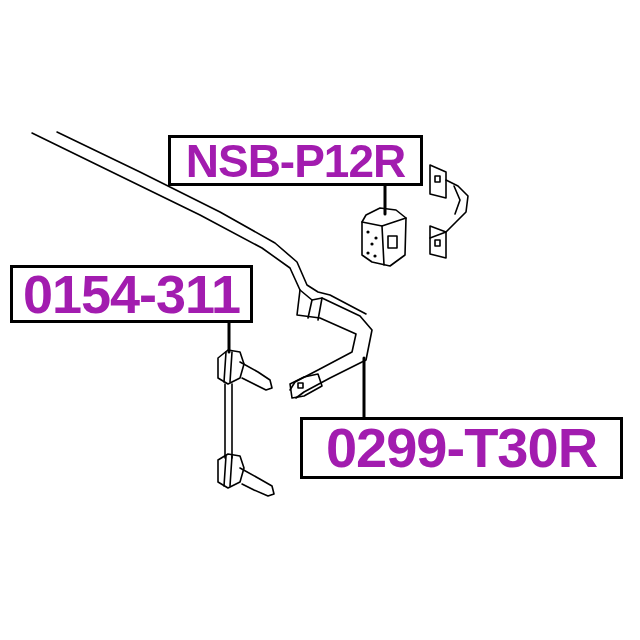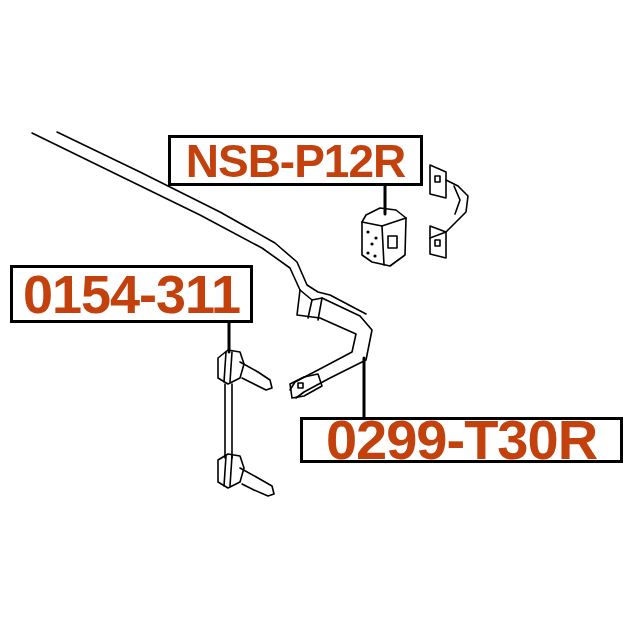--- a/index.html
+++ b/index.html
@@ -2,32 +2,32 @@
 <html><head>
 <meta charset="utf-8">
 <style>
   html, body { margin: 0; padding: 0; background: #ffffff; }
   body { width: 640px; height: 640px; position: relative; overflow: hidden; font-family: "Liberation Sans", sans-serif; }
   .drawing { position: absolute; left: 0; top: 0; width: 640px; height: 640px; }
   .label {
     position: absolute;
     border: 3px solid #000;
     background: #fff;
-    color: #c2410c;
+    color: #a21caf;
     font-family: "Liberation Sans", sans-serif;
     font-weight: bold;
     line-height: 1;
     display: flex; align-items: center; justify-content: center;
     box-sizing: border-box;
     letter-spacing: -1px;
     cursor: pointer;
   }
   #lbl-nsb { left: 168px; top: 135px; width: 255px; height: 51px; font-size: 46px; }
   #lbl-0223 { left: 10px; top: 265px; width: 243px; height: 58px; font-size: 54px; }
-  #lbl-0299 { left: 300px; top: 417px; width: 323px; height: 46px; font-size: 56px; }
+  #lbl-0299 { left: 300px; top: 417px; width: 323px; height: 62px; font-size: 56px; }
 </style>
 </head>
 <body>
 
 <svg class="drawing" viewBox="0 0 640 640" xmlns="http://www.w3.org/2000/svg" fill="none" stroke="#000" stroke-width="1.6" stroke-linejoin="round" stroke-linecap="round">
 
   <g>
     <path d="M32,133 L118,175 L200,215 L262,248 L290,268 L300,290 L312,300 L322,298 L360,316 L372,330 L366,360 L330,378 L304,392 L296,398"></path>
     <path d="M57,132 L140,172 L220,212 L275,243 L297,262 L307,285 L318,292 L330,295 L366,314"></path>
     <path d="M300,290 L297,315 L320,318 L356,334 L352,352 L318,370 L295,382 L290,390"></path>

